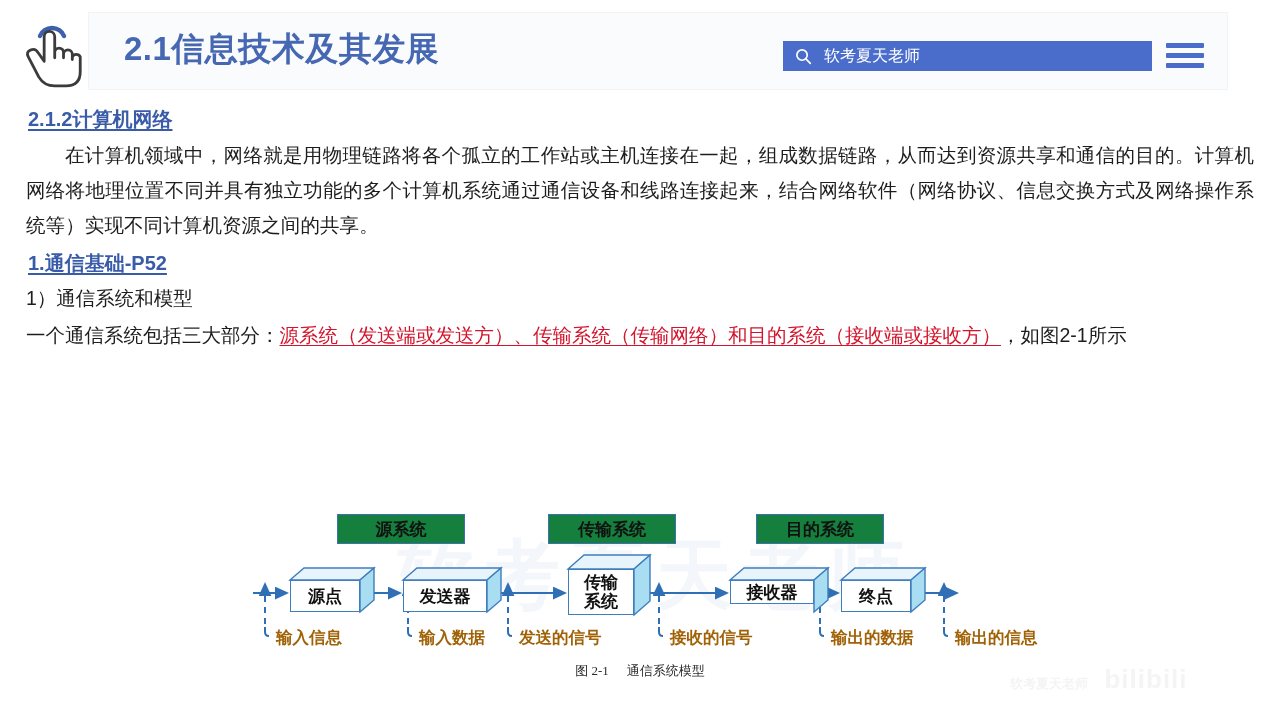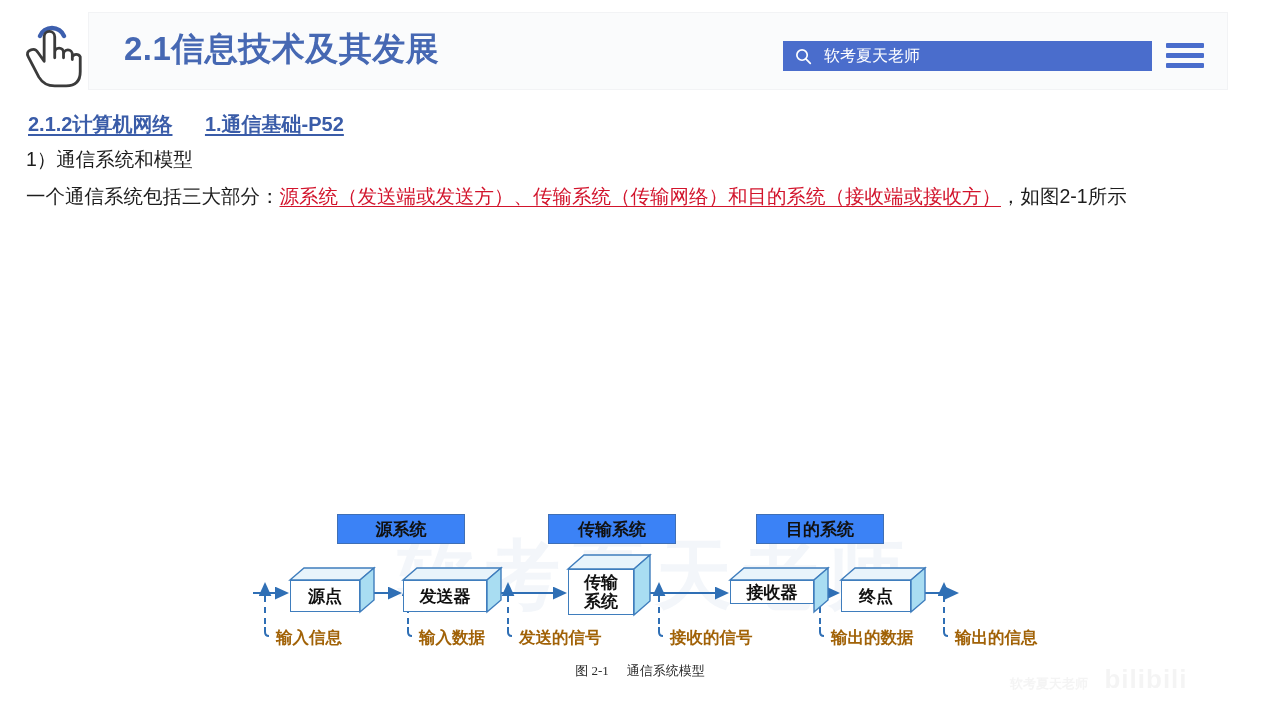--- a/index.html
+++ b/index.html
@@ -120,21 +120,21 @@
     font-weight: 700;
     color: rgba(120,150,200,0.09);
     letter-spacing: 10px;
     white-space: nowrap;
     user-select: none;
   }
   .sys-label {
     position: absolute;
     height: 30px;
     border: 1.5px solid #3f6fb5;
-    background: #3b82f6;
+    background: #15803d;
     display: flex; align-items: center; justify-content: center;
     font-size: 17px;
     color: #111;
     box-sizing: border-box;
     font-family: "Liberation Serif", "DejaVu Serif", serif;
     font-weight: 700;
   }
   .lbl-src  { left: 337px; top: 514px; width: 128px; }
   .lbl-tr   { left: 548px; top: 514px; width: 128px; }
   .lbl-dst  { left: 756px; top: 514px; width: 128px; }
@@ -223,20 +223,21 @@
     <span></span>
     <span></span>
   </div>
 </div>
 
 <div class="content">
 
   <div style="height:4px"></div>
   <div class="sub-heading hd1">2.1.2计算机网络</div>
 
+  <p class="para">在计算机领域中，网络就是用物理链路将各个孤立的工作站或主机连接在一起，组成数据链路，从而达到资源共享和通信的目的。计算机网络将地理位置不同并具有独立功能的多个计算机系统通过通信设备和线路连接起来，结合网络软件（网络协议、信息交换方式及网络操作系统等）实现不同计算机资源之间的共享。</p>
 
   <div class="sub-heading hd2">1.通信基础-P52</div>
 
 
   <div class="line-plain">1）通信系统和模型</div>
 
   <div class="line-plain">
     <span>一个通信系统包括三大部分：</span><span class="red-underline">源系统（发送端或发送方）、传输系统（传输网络）和目的系统（接收端或接收方）</span><span>，如图2-1所示</span>
   </div>
 </div>

